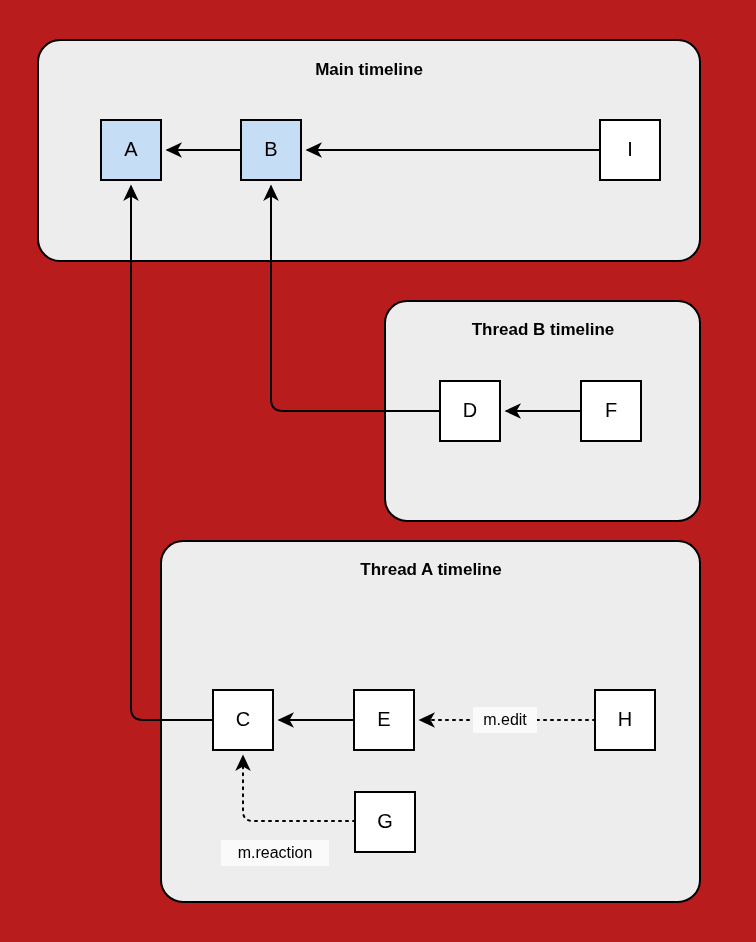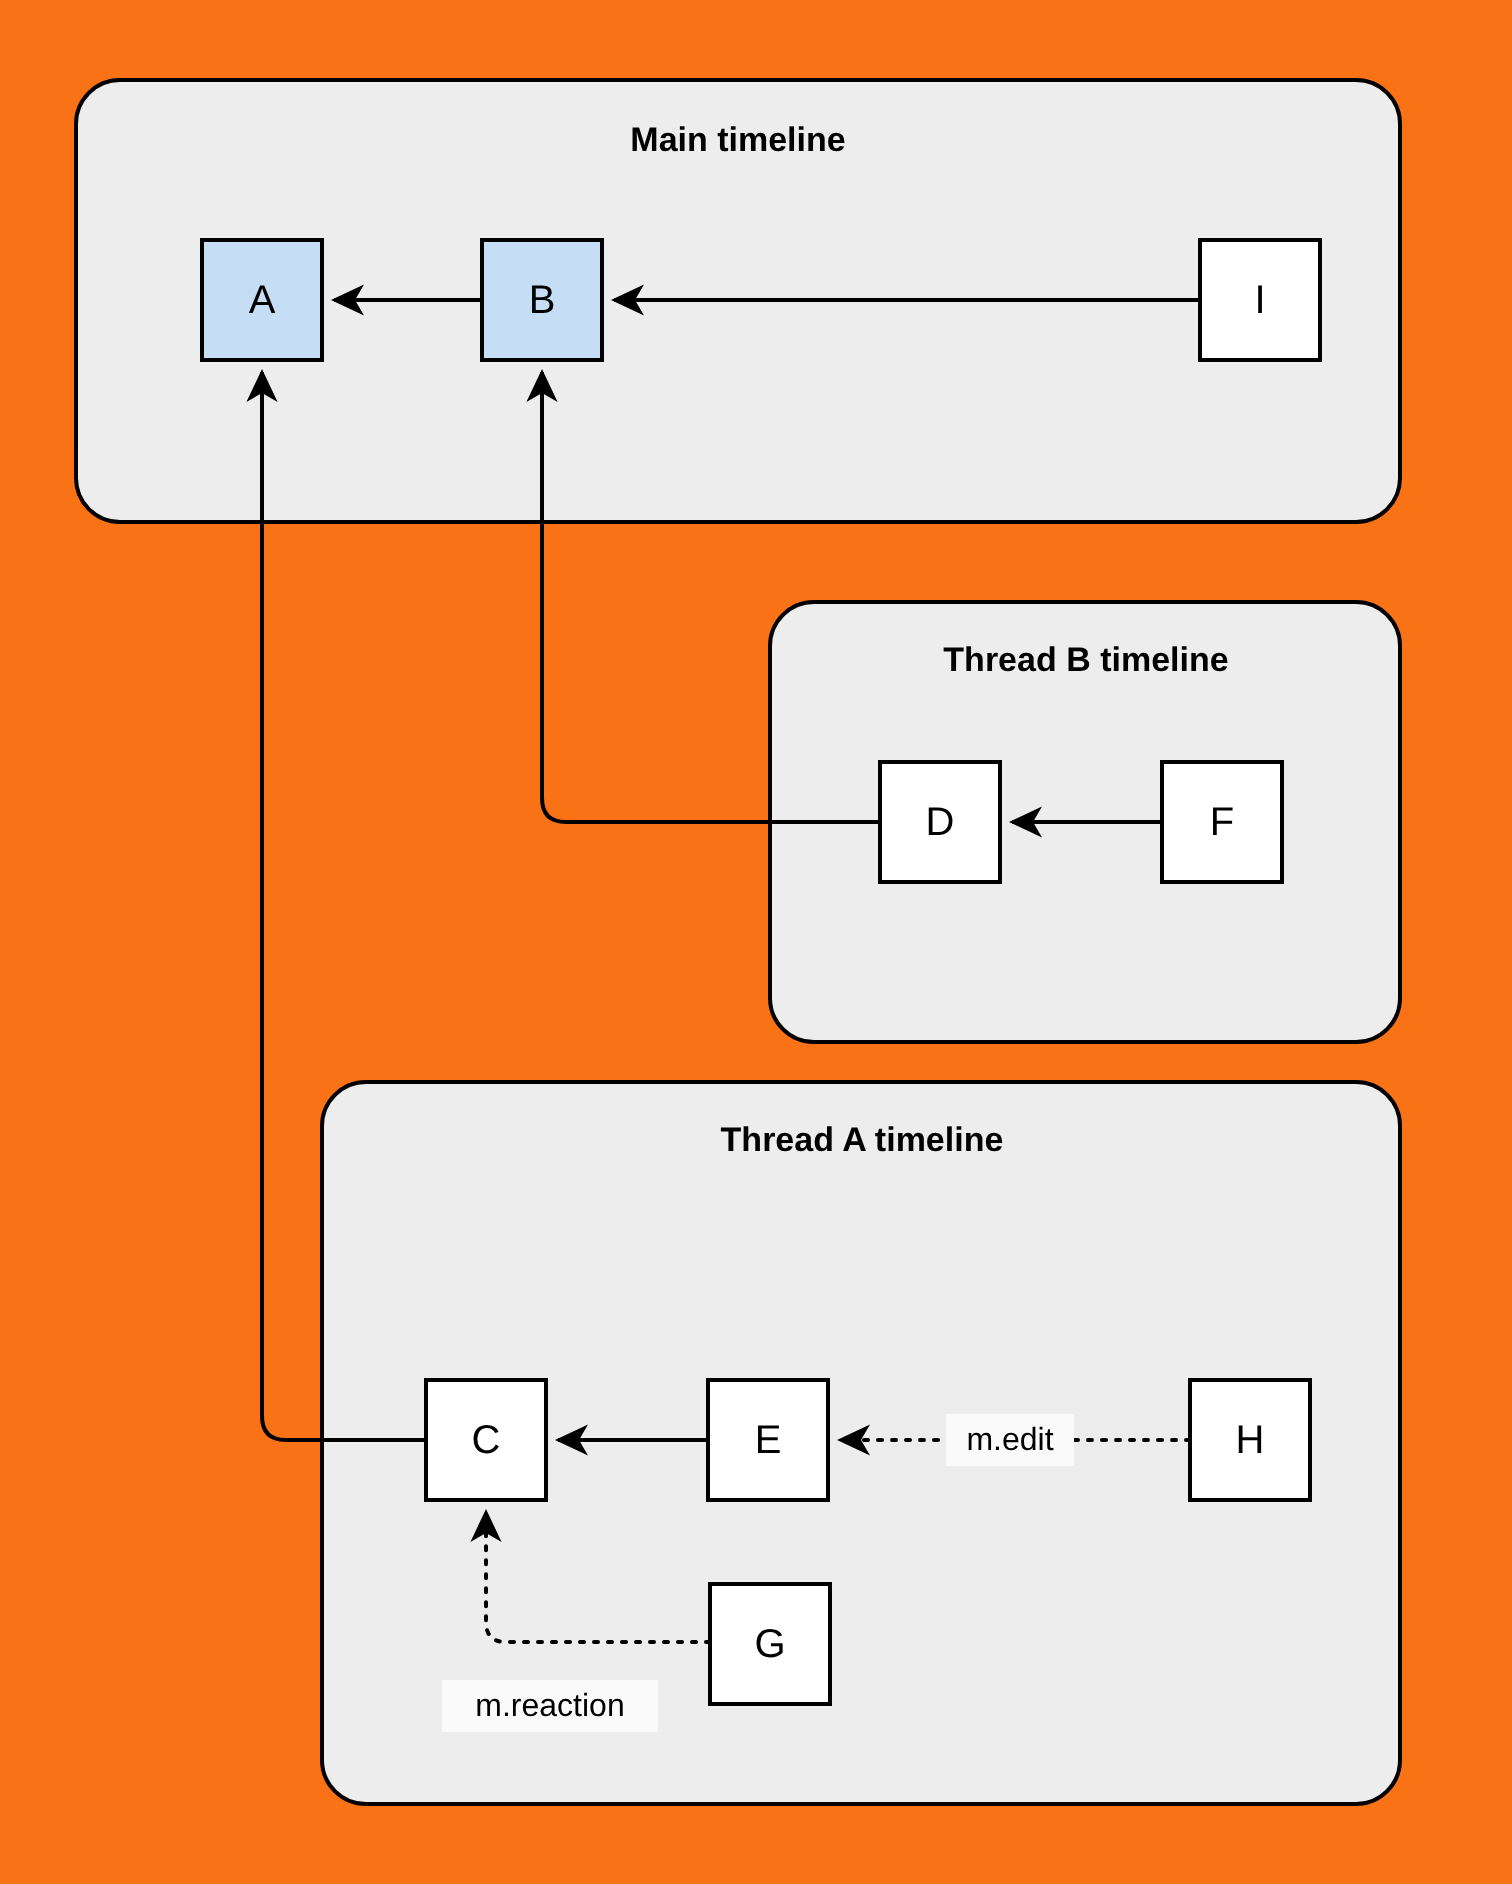--- a/index.html
+++ b/index.html
@@ -11,21 +11,21 @@
   body {
     font-family: "Liberation Sans", sans-serif;
     width: 756px;
     height: 942px;
     overflow: hidden;
   }
   #canvas {
     position: relative;
     width: 756px;
     height: 942px;
-    background: #f97316;
+    background: #b91c1c;
   }
   svg#diagram {
     position: absolute;
     left: 0;
     top: 0;
     width: 756px;
     height: 942px;
   }
   .group-rect {
     fill: #ededed;

